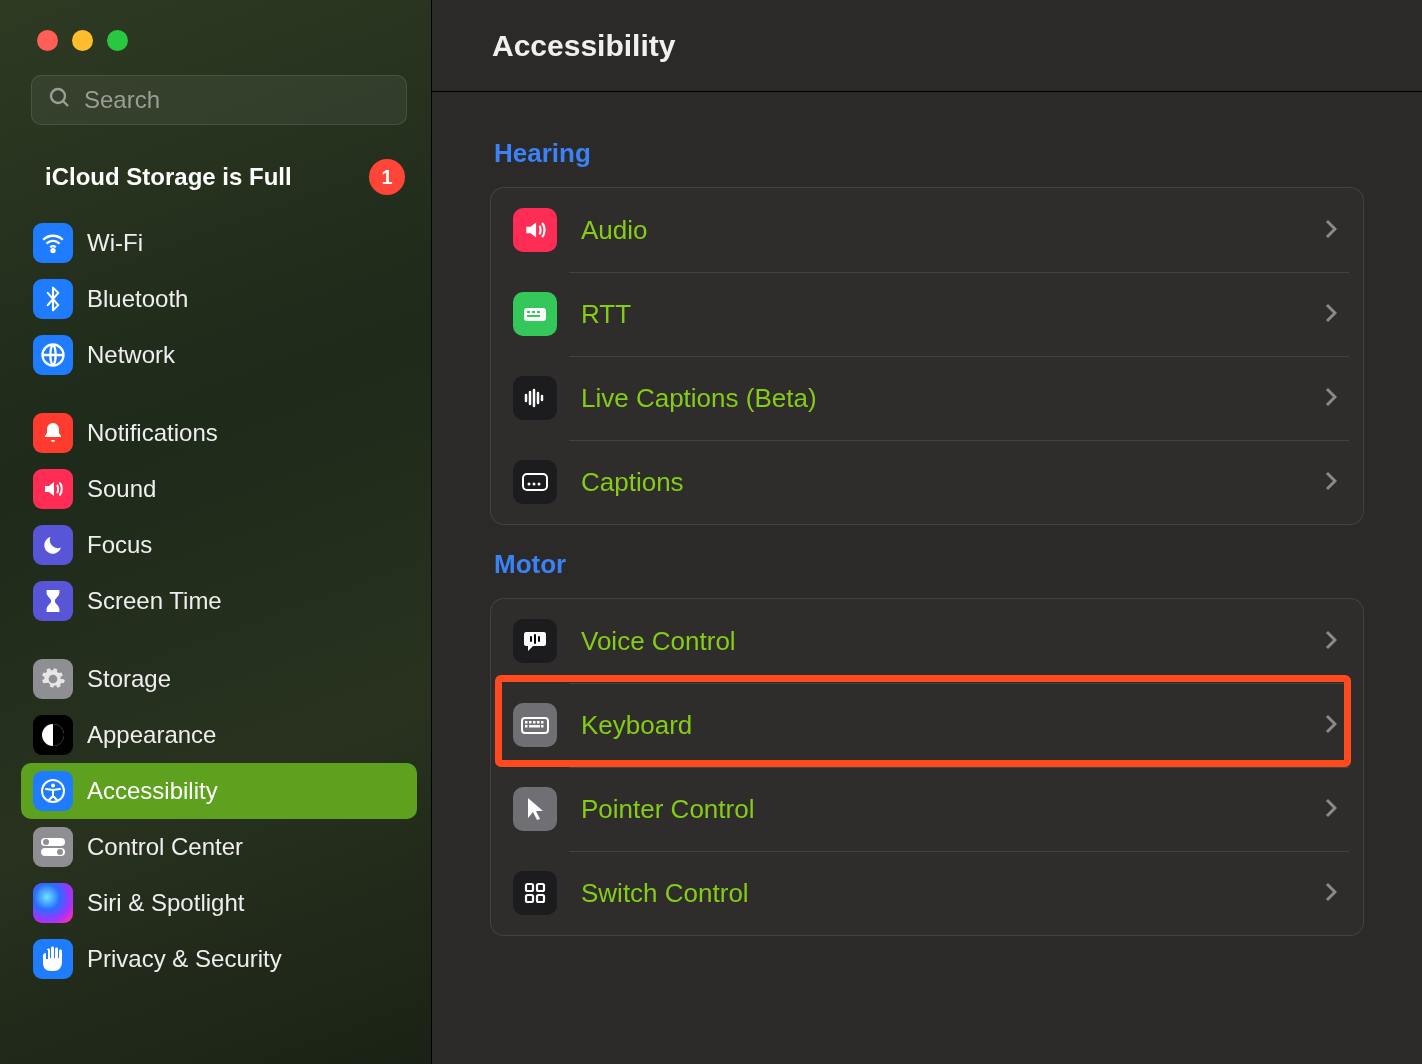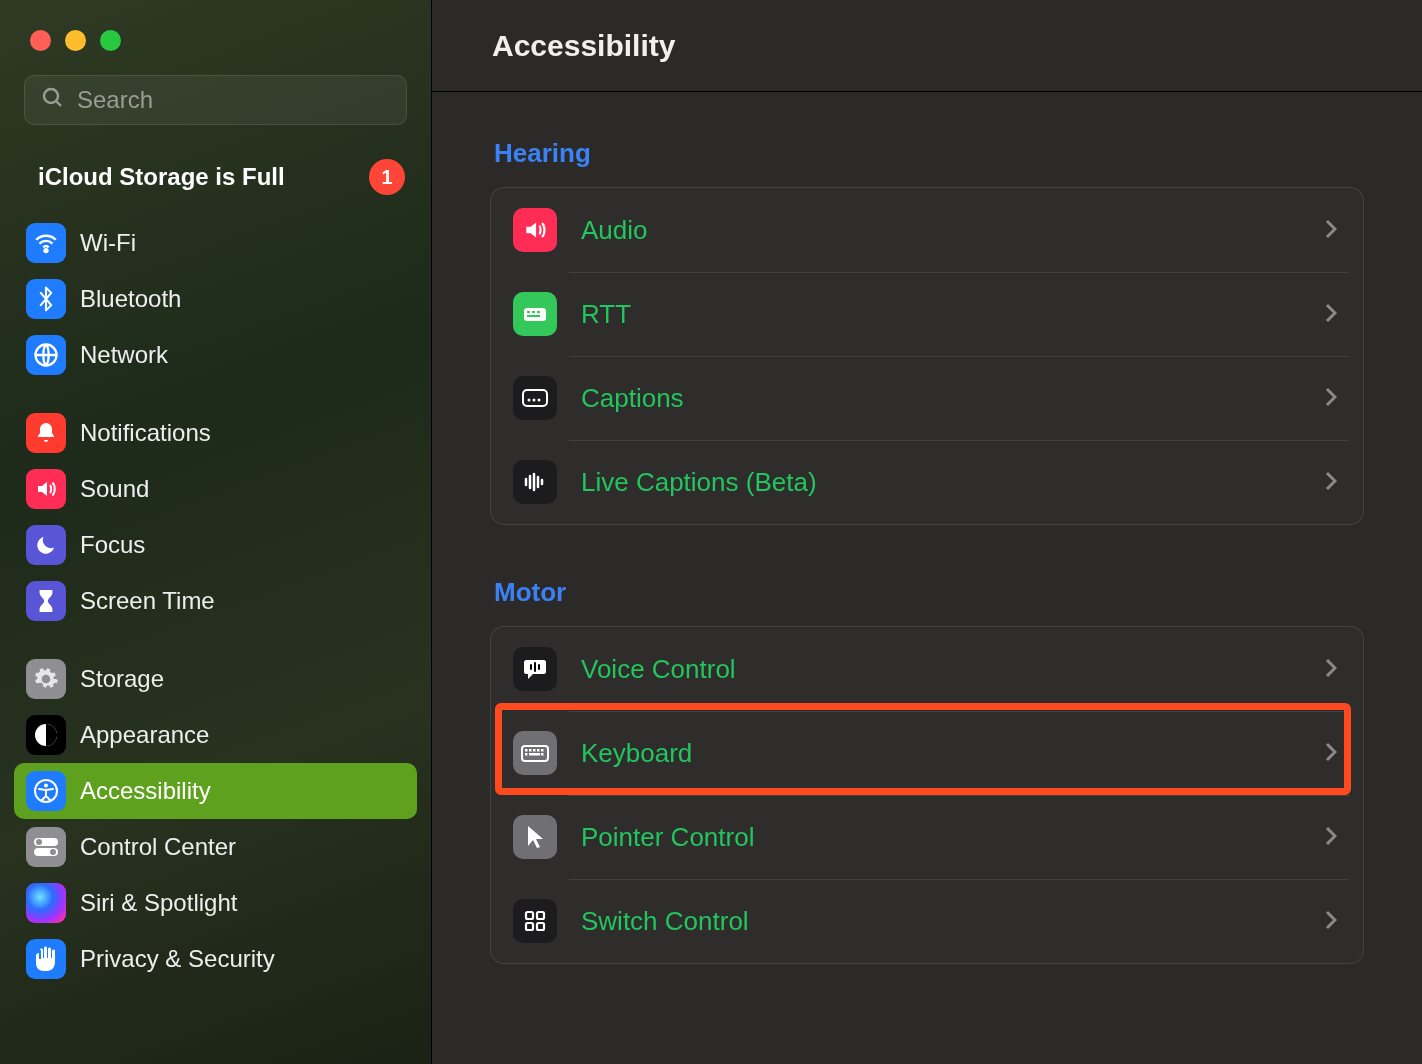--- a/index.html
+++ b/index.html
@@ -7,21 +7,21 @@
   body { display: flex; background: #2a2a28; color: #e8e8e8; }
 
   
   .sidebar {
     width: 432px;
     height: 100%;
     background: linear-gradient(160deg, #2e3a22 0%, #1e2a1a 40%, #28321f 70%, #1a2215 100%);
     border-right: 1px solid #000;
     display: flex;
     flex-direction: column;
-    padding: 0 14px 14px 14px;
+    padding: 0 14px 14px 21px;
   }
   .traffic-lights { display: flex; gap: 14px; padding: 30px 16px 24px 16px; }
   .traffic-lights span { width: 21px; height: 21px; border-radius: 50%; display: inline-block; }
   .tl-close { background: #ff5f57; }
   .tl-min   { background: #ffbd2e; }
   .tl-max   { background: #28c840; }
 
   .search-wrap {
     display: flex; align-items: center; gap: 12px;
     background: rgba(255,255,255,0.06);
@@ -76,32 +76,32 @@
     padding: 0 60px;
     border-bottom: 1px solid #000;
   }
   .titlebar h1 { font-size: 30px; font-weight: 700; color: #f0f0f0; }
 
   .content { padding: 46px 58px; overflow-y: auto; }
   .group-heading {
     font-size: 26px; font-weight: 700; color: #3b82f6;
     margin: 0 0 18px 4px;
   }
-  .group-heading.gap-top { margin-top: 52px; }
+  .group-heading.gap-top { margin-top: 24px; }
 
   .group-box {
     border: 1px solid rgba(255,255,255,0.10);
     border-radius: 14px;
     background: rgba(255,255,255,0.015);
     overflow: hidden;
   }
   .setting-row {
     display: flex; align-items: center; gap: 24px;
     padding: 20px 26px 20px 22px;
-    font-size: 26px; color: #22c55e;
+    font-size: 26px; color: #84cc16;
     position: relative;
   }
   .setting-row + .setting-row::before {
     content: ""; position: absolute; top: 0; left: 78px; right: 14px;
     height: 1px; background: rgba(255,255,255,0.10);
   }
   .setting-row .label { flex: 1; }
   .setting-icon {
     width: 44px; height: 44px; border-radius: 10px;
     display: flex; align-items: center; justify-content: center;
@@ -305,43 +305,43 @@
               <rect x="6" y="13" width="13" height="2" fill="#34c759"></rect>
             </svg>
         </span>
         <span class="label">RTT</span>
         <span class="chevron"><svg width="12" height="20" viewBox="0 0 12 20" fill="none" stroke="currentColor" stroke-width="3">
               <path d="M2 2l8 8-8 8"></path>
             </svg></span>
       </div>
       <div class="setting-row">
         <span class="setting-icon bg-black">
-          <svg width="30" height="24" viewBox="0 0 30 24" fill="#fff">
-              <rect x="3" y="4" width="24" height="16" rx="4" fill="none" stroke="#fff" stroke-width="2"></rect>
-              <circle cx="9" cy="14" r="1.5"></circle>
-              <circle cx="14" cy="14" r="1.5"></circle>
-              <circle cx="19" cy="14" r="1.5"></circle>
-            </svg>
-        </span>
-        <span class="label">Captions</span>
-        <span class="chevron"><svg width="12" height="20" viewBox="0 0 12 20" fill="none" stroke="currentColor" stroke-width="3">
-              <path d="M2 2l8 8-8 8"></path>
-            </svg></span>
-      </div>
-      <div class="setting-row">
-        <span class="setting-icon bg-black">
           <svg width="30" height="24" viewBox="0 0 30 24" fill="none" stroke="#fff" stroke-width="2.5" stroke-linecap="round">
               <line x1="6" y1="9" x2="6" y2="15"></line>
               <line x1="10" y1="6" x2="10" y2="18"></line>
               <line x1="14" y1="4" x2="14" y2="20"></line>
               <line x1="18" y1="7" x2="18" y2="17"></line>
               <line x1="22" y1="10" x2="22" y2="14"></line>
             </svg>
         </span>
         <span class="label">Live Captions (Beta)</span>
+        <span class="chevron"><svg width="12" height="20" viewBox="0 0 12 20" fill="none" stroke="currentColor" stroke-width="3">
+              <path d="M2 2l8 8-8 8"></path>
+            </svg></span>
+      </div>
+      <div class="setting-row">
+        <span class="setting-icon bg-black">
+          <svg width="30" height="24" viewBox="0 0 30 24" fill="#fff">
+              <rect x="3" y="4" width="24" height="16" rx="4" fill="none" stroke="#fff" stroke-width="2"></rect>
+              <circle cx="9" cy="14" r="1.5"></circle>
+              <circle cx="14" cy="14" r="1.5"></circle>
+              <circle cx="19" cy="14" r="1.5"></circle>
+            </svg>
+        </span>
+        <span class="label">Captions</span>
         <span class="chevron"><svg width="12" height="20" viewBox="0 0 12 20" fill="none" stroke="currentColor" stroke-width="3">
               <path d="M2 2l8 8-8 8"></path>
             </svg></span>
       </div>
     </div>
 
     <div class="group-heading gap-top">Motor</div>
     <div class="group-box" style="position:relative;">
       <div class="setting-row">
         <span class="setting-icon bg-black">

